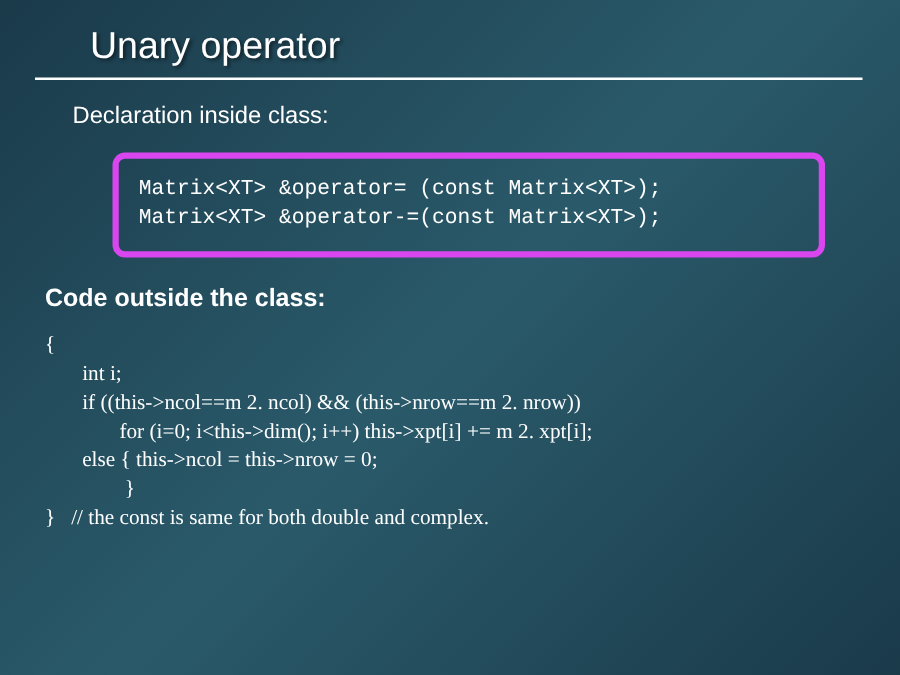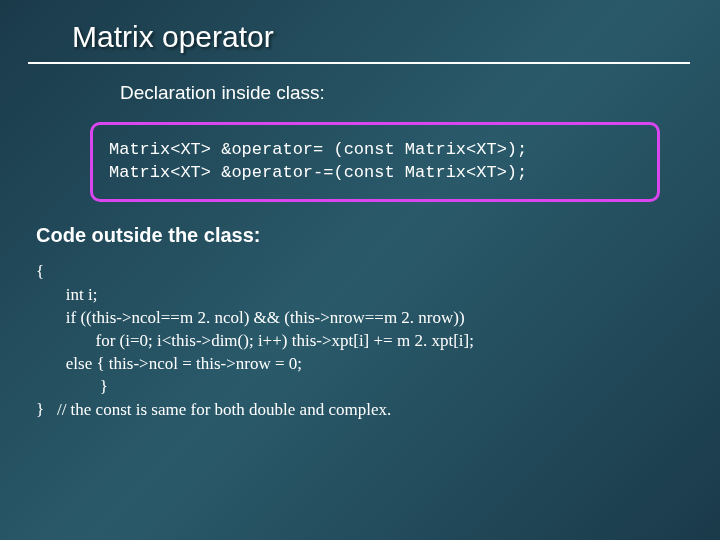--- a/index.html
+++ b/index.html
@@ -27,25 +27,25 @@
   .title-underline {
     height: 2px;
     background: #ffffff;
     margin-left: 28px;
     margin-right: 30px;
     margin-bottom: 18px;
   }
   .decl-label {
     font-size: 19px;
     color: #ffffff;
-    padding-left: 120px;
+    padding-left: 58px;
     margin-bottom: 10px;
   }
   .decl-box {
-    border: 3px solid #d946ef;
+    border: 5px solid #d946ef;
     border-radius: 10px;
     margin: 18px 60px 0 90px;
     padding: 14px 16px 14px 16px;
   }
   .mono {
     font-family: "Courier New", monospace;
     font-size: 17px;
     white-space: pre;
     color: #ffffff;
     line-height: 1.35;
@@ -64,21 +64,21 @@
     font-size: 17px;
     color: #ffffff;
     line-height: 1.35;
   }
   .code-block .line { white-space: pre; }
 </style>
 </head>
 <body>
 
 <div class="slide">
-  <h1 class="title">Matrix operator</h1>
+  <h1 class="title">Unary operator</h1>
   <div class="title-underline"></div>
 
   <div class="decl-label">Declaration inside class:</div>
 
   <div class="decl-box">
     <div class="mono">Matrix&lt;XT&gt; &amp;operator= (const Matrix&lt;XT&gt;);</div>
     <div class="mono">Matrix&lt;XT&gt; &amp;operator-=(const Matrix&lt;XT&gt;);</div>
   </div>
 
   <div class="outside-label">Code outside the class:</div>

